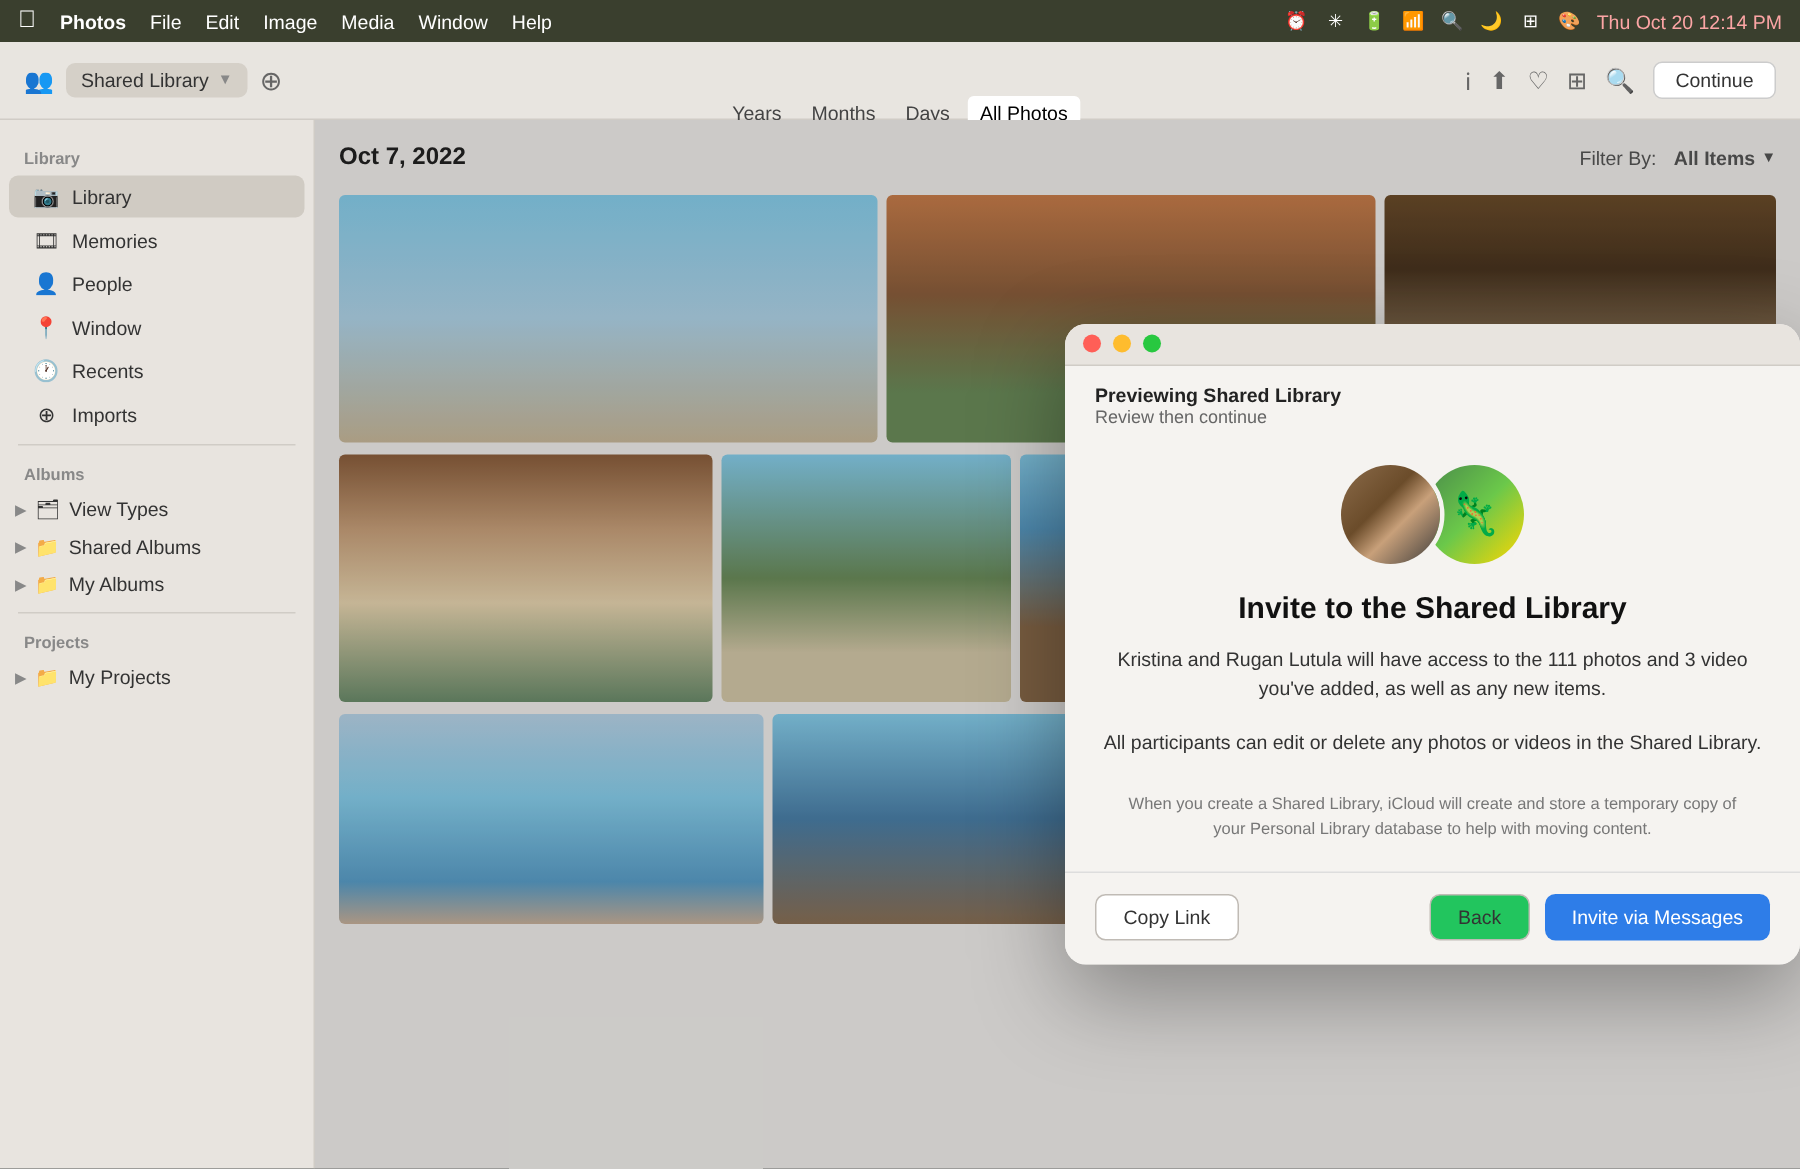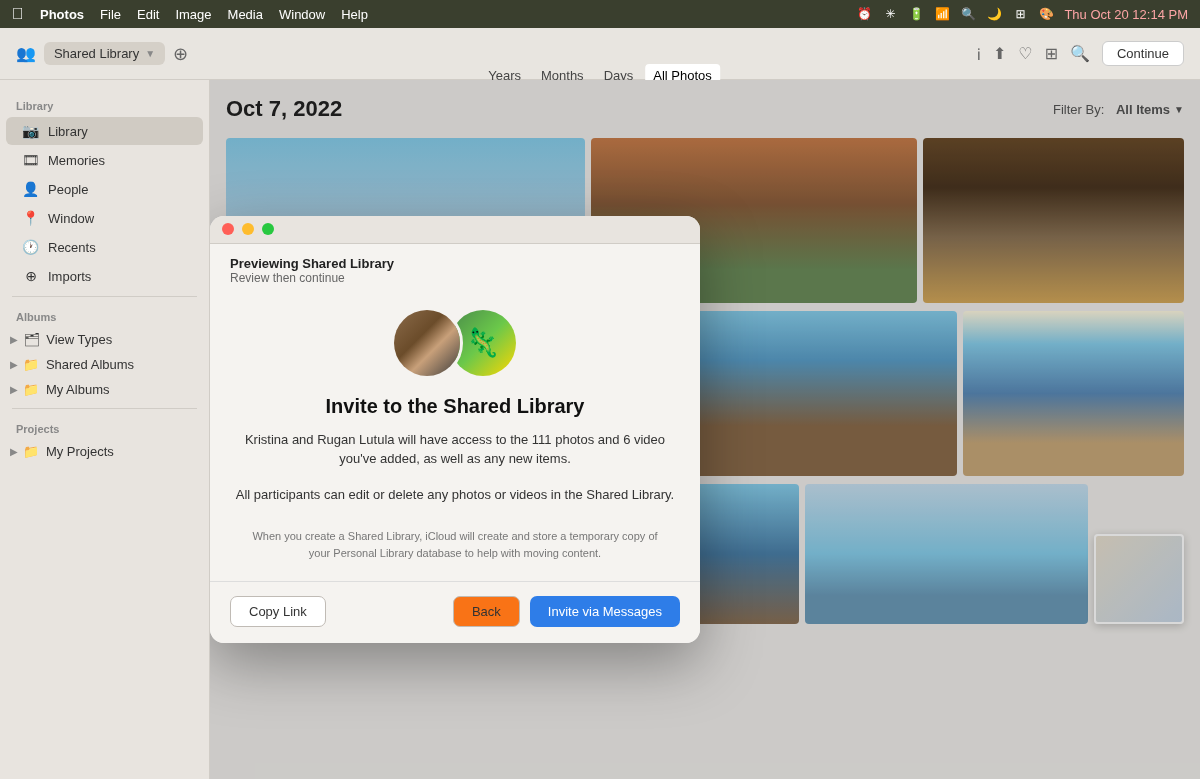--- a/index.html
+++ b/index.html
@@ -219,21 +219,21 @@
       gap: 8px;
     }
 
     .content-header {
       display: flex;
       align-items: center;
       justify-content: space-between;
       padding-bottom: 8px;
     }
     .date-heading {
-      font-size: 22px;
+      font-size: 16px;
       font-weight: 700;
       color: #222;
     }
     .filter-label {
       font-size: 13px;
       color: #555;
       display: flex;
       align-items: center;
       gap: 4px;
     }
@@ -263,21 +263,21 @@
     
     .modal-overlay {
       position: absolute;
       top: 0;
       left: 0;
       width: 100%;
       height: 100%;
       background: rgba(0,0,0,0.15);
       display: flex;
       align-items: center;
-      justify-content: flex-start;
+      justify-content: flex-end;
       z-index: 50;
     }
 
     
     .dialog {
       width: 490px;
       background: #f5f3f0;
       border-radius: 14px;
       box-shadow: 0 20px 60px rgba(0,0,0,0.35);
       overflow: hidden;
@@ -387,21 +387,21 @@
     .btn-copy-link {
       background: #fff;
       border: 1px solid #c0bbb5;
       border-radius: 7px;
       padding: 7px 18px;
       font-size: 13px;
       color: #333;
       cursor: pointer;
     }
     .btn-back {
-      background: #f97316;
+      background: #22c55e;
       border: 1px solid #c0bbb5;
       border-radius: 7px;
       padding: 7px 18px;
       font-size: 13px;
       color: #333;
       cursor: pointer;
     }
     .btn-invite {
       background: #2e7de8;
       border: none;
@@ -583,21 +583,21 @@
               <div class="avatar-circle">
                 <div class="avatar-photo"></div>
               </div>
               <div class="avatar-circle">
                 <div class="avatar-monster">🦎</div>
               </div>
             </div>
 
             <div class="dialog-title">Invite to the Shared Library</div>
 
-            <div class="dialog-desc">Kristina        and Rugan Lutula will have access to the 111 photos and 6 video you've added, as well as any new items.</div>
+            <div class="dialog-desc">Kristina        and Rugan Lutula will have access to the 111 photos and 3 video you've added, as well as any new items.</div>
 
             <div class="dialog-desc">All participants can edit or delete any photos or videos in the Shared Library.</div>
 
             <div class="dialog-note">When you create a Shared Library, iCloud will create and store a temporary copy of your Personal Library database to help with moving content.</div>
           </div>
 
           <div class="dialog-footer">
             <button class="btn-copy-link">Copy Link</button>
             <div class="footer-center-group">
               <button class="btn-back">Back</button>

